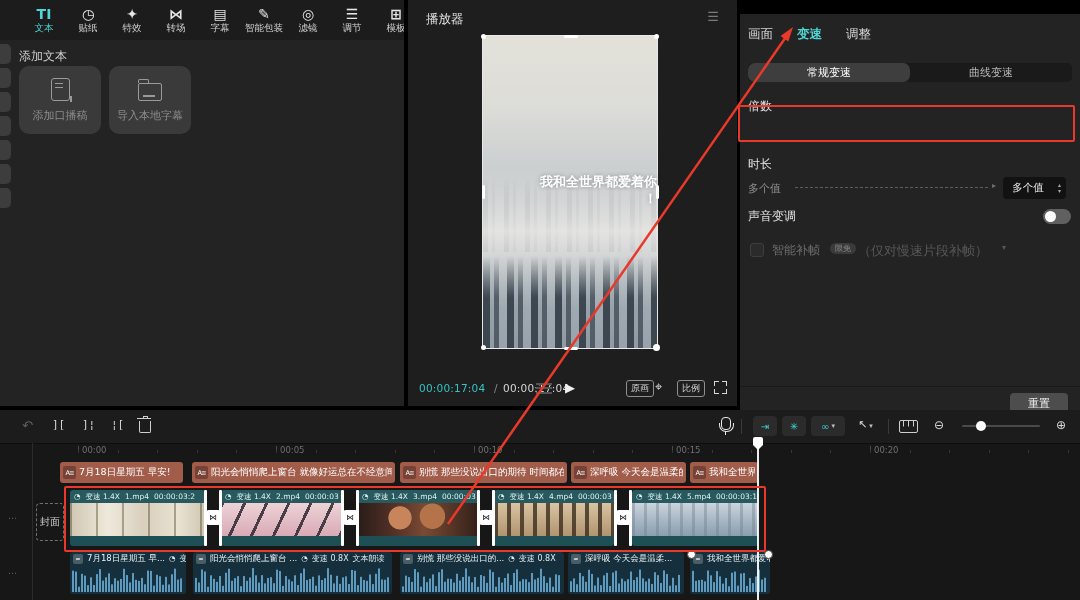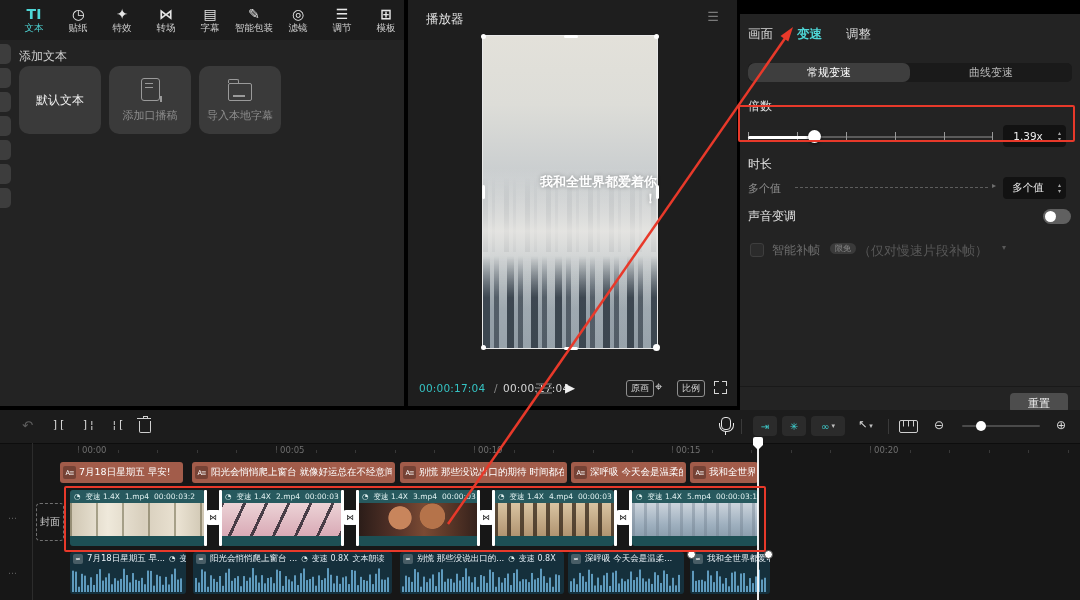--- a/index.html
+++ b/index.html
@@ -1,21 +1,21 @@
 <!DOCTYPE html>
 <html><head>
 <meta charset="utf-8">
 <style>
   html,body{margin:0;padding:0;background:#000;width:1080px;height:600px;overflow:hidden;
     font-family:"DejaVu Sans","Liberation Sans",sans-serif;-webkit-font-smoothing:antialiased;}
   #app{position:relative;width:1080px;height:600px;background:#000;}
   .panel{position:absolute;overflow:hidden;}
   
   .left-panel{left:0;top:0;width:404px;height:406px;background:#232323;}
-  .top-toolbar{position:absolute;left:0;top:0;width:404px;height:40px;background:#1c1c1c;display:flex;align-items:center;padding-left:12px;box-sizing:border-box;}
+  .top-toolbar{position:absolute;left:0;top:0;width:404px;height:40px;background:#1c1c1c;display:flex;align-items:center;padding-left:22px;box-sizing:border-box;}
   .tb-item{display:flex;flex-direction:column;align-items:center;justify-content:center;padding:0 8px;cursor:pointer;min-width:28px;}
   .tb-item .ticon{font-size:14px;line-height:15px;color:#e6e6e6;font-weight:bold;}
   .tb-item .tlabel{font-size:9.5px;line-height:12px;color:#d2d2d2;white-space:nowrap;}
   .tb-item.active .ticon,.tb-item.active .tlabel{color:#4ed6d6;}
   .mini-strip-item{position:absolute;left:0;width:11px;height:20px;background:#3d3d3d;border-radius:0 5px 5px 0;}
   .section-title{position:absolute;left:19px;top:48px;font-size:12px;color:#cfcfcf;}
   .cards{position:absolute;left:19px;top:66px;display:flex;gap:8px;}
   .card{width:82px;height:68px;background:#3a3a3a;border-radius:10px;display:flex;flex-direction:column;align-items:center;justify-content:center;gap:7px;cursor:pointer;}
   .card .clabel{font-size:11px;color:#8c8c8c;}
   .card.primary .clabel{font-size:12px;color:#f2f2f2;}
@@ -192,23 +192,20 @@
         <div class="mini-strip-item" style="top: 44px;"></div>
         <div class="mini-strip-item" style="top: 68px;"></div>
         <div class="mini-strip-item" style="top: 92px;"></div>
         <div class="mini-strip-item" style="top: 116px;"></div>
         <div class="mini-strip-item" style="top: 140px;"></div>
         <div class="mini-strip-item" style="top: 164px;"></div>
         <div class="mini-strip-item" style="top: 188px;"></div>
       </div>
     <div class="section-title">添加文本</div>
     <div class="cards" id="left-cards">
-        <div class="card primary">
-          <div class="clabel">默认文本</div>
-        </div>
         <div class="card">
           <div class="ic-doc"></div>
           <div class="clabel">添加口播稿</div>
         </div>
         <div class="card">
           <div class="ic-folder"></div>
           <div class="clabel">导入本地字幕</div>
         </div>
       </div>
   </section>
@@ -255,38 +252,20 @@
     <div class="insp-tabs" id="insp-tabs">
         <span class="insp-tab">画面</span>
         <span class="insp-tab active">变速</span>
         <span class="insp-tab">调整</span>
       </div>
     <div class="seg" id="insp-segs">
         <span class="seg-item active">常规变速</span>
         <span class="seg-item">曲线变速</span>
       </div>
     <div class="insp-label" style="top:84px">倍数</div>
-    <div class="slider-row">
-      <div class="sl-track"></div>
-      <div class="sl-tick" style="left:8px"></div>
-        <div class="sl-tick" style="left:57px"></div>
-      <div class="sl-tick" style="left:106px"></div>
-        <div class="sl-tick" style="left:155px"></div>
-      <div class="sl-tick" style="left:204px"></div>
-        <div class="sl-tick" style="left:252px"></div>
-      <div class="sl-fill"></div>
-      <div class="sl-handle"></div>
-      <div class="val-box" style="top:1px">
-        <span class="val-text">1.39x</span>
-        <span class="stepper">
-            <span>▴</span>
-            <span>▾</span>
-          </span>
-      </div>
-    </div>
     <div class="insp-label" style="top:142px">时长</div>
     <div class="dur-row">
       <span class="dur-left">多个值</span>
       <span class="dur-dash"></span>
       <span class="dur-arrow">▸</span>
       <div class="val-box" style="top:2px">
         <span class="val-text">多个值</span>
         <span class="stepper">
             <span>▴</span>
             <span>▾</span>

